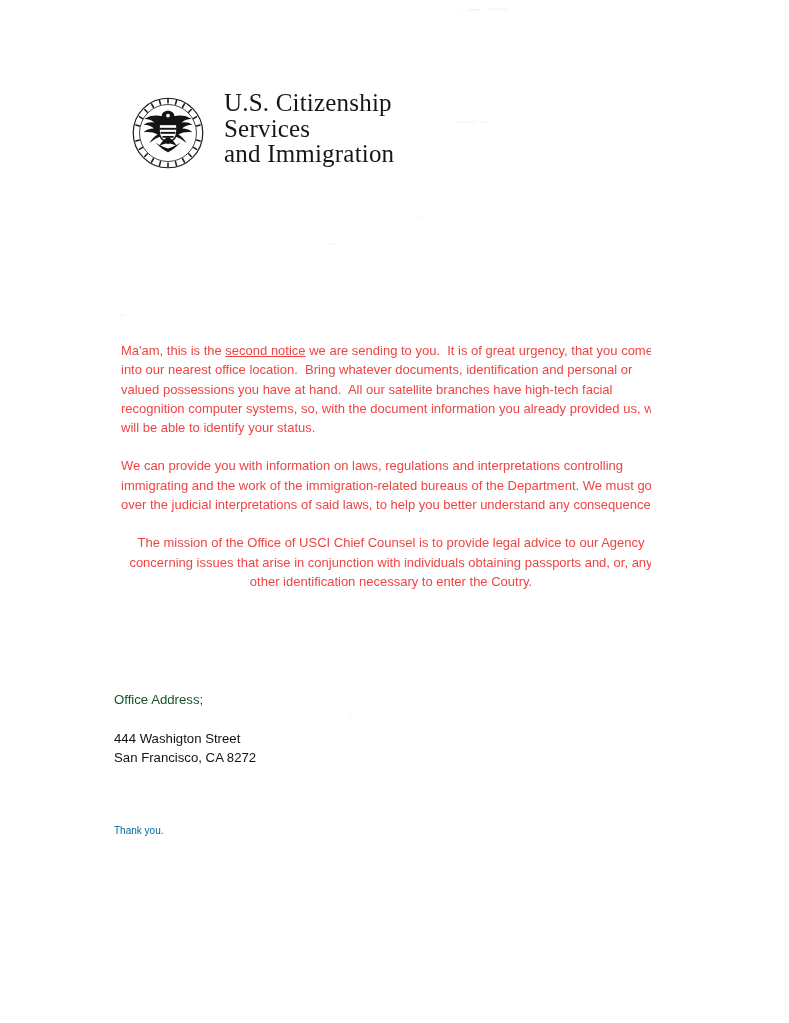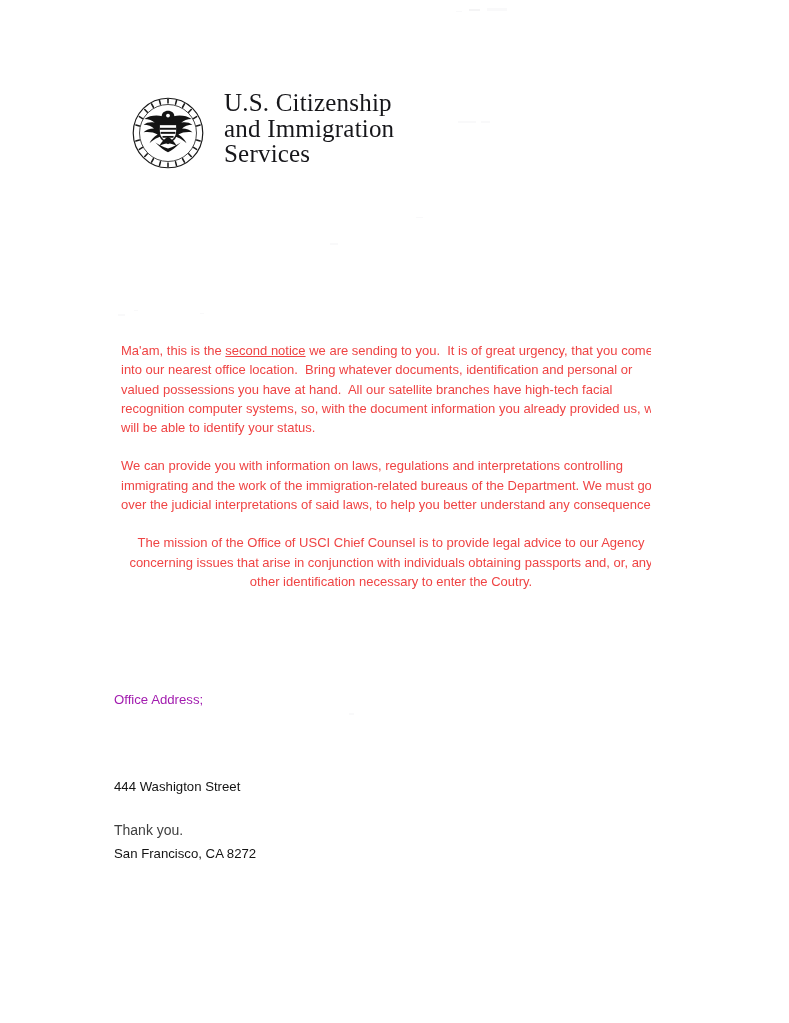--- a/index.html
+++ b/index.html
@@ -60,41 +60,41 @@
     margin: 0 0 19px 0;
     white-space: pre-wrap;
   }
   .body-text p.tight { margin-bottom: 0; text-align: center; }
   .body-text u { text-decoration: underline; text-underline-offset: 1px; }
 
   .addr-label {
     position: absolute;
     left: 114px;
     top: 690px;
-    color: #a21caf;
+    color: #14532d;
     font-size: 13.2px;
     line-height: 19.3px;
     filter: blur(0.12px);
   }
   .addr-block {
     position: absolute;
     left: 114px;
     top: 729px;
     color: #131313;
     font-size: 13.2px;
     line-height: 19.3px;
     filter: blur(0.12px);
   }
-  .addr-block span { display: block; margin-top: 48px; }
+  .addr-block span { display: block; }
   .closing {
     position: absolute;
     left: 114px;
     top: 821px;
-    color: #404040;
-    font-size: 14px;
+    color: #0369a1;
+    font-size: 10px;
     line-height: 19.3px;
     filter: blur(0.12px);
   }
 
   
   .artifact {
     position: absolute;
     background: #c9c9cd;
     opacity: 0.5;
   }
@@ -173,22 +173,22 @@
             <rect x="42.5" y="54" width="15" height="2.4"></rect>
           </g>
 
           <path d="M50 55 C45 58 41 62 38 68 C43 65 47 64 50 64 C53 64 57 65 62 68 C59 62 55 58 50 55 Z"></path>
           <path d="M33 63 C38 66 43 69 50 71 C57 69 62 66 67 63 C60 70 55 74 50 76 C45 74 40 70 33 63 Z"></path>
         </g>
       </svg>
     </div>
     <div class="agency-name">
       <span class="ln">U.S. Citizenship</span>
+      <span class="ln">Services</span>
       <span class="ln">and Immigration</span>
-      <span class="ln">Services</span>
     </div>
   </div>
 
   <div class="body-text">
     <p><span>Ma'am, this is the </span><u>second notice</u><span> we are sending to you.  It is of great urgency, that you come into our nearest office location.  Bring whatever documents, identification and personal or valued possessions you have at hand.  All our satellite branches have high-tech facial recognition computer systems, so, with the document information you already provided us, we will be able to identify your status.</span></p>
     <p>We can provide you with information on laws, regulations and interpretations controlling immigrating and the work of the immigration-related bureaus of the Department. We must go over the judicial interpretations of said laws, to help you better understand any consequences.</p>
     <p class="tight">The mission of the Office of USCI Chief Counsel is to provide legal advice to our Agency concerning issues that arise in conjunction with individuals obtaining passports and, or, any other identification necessary to enter the Coutry.</p>
   </div>
 
   <div class="addr-label">Office Address;</div>

